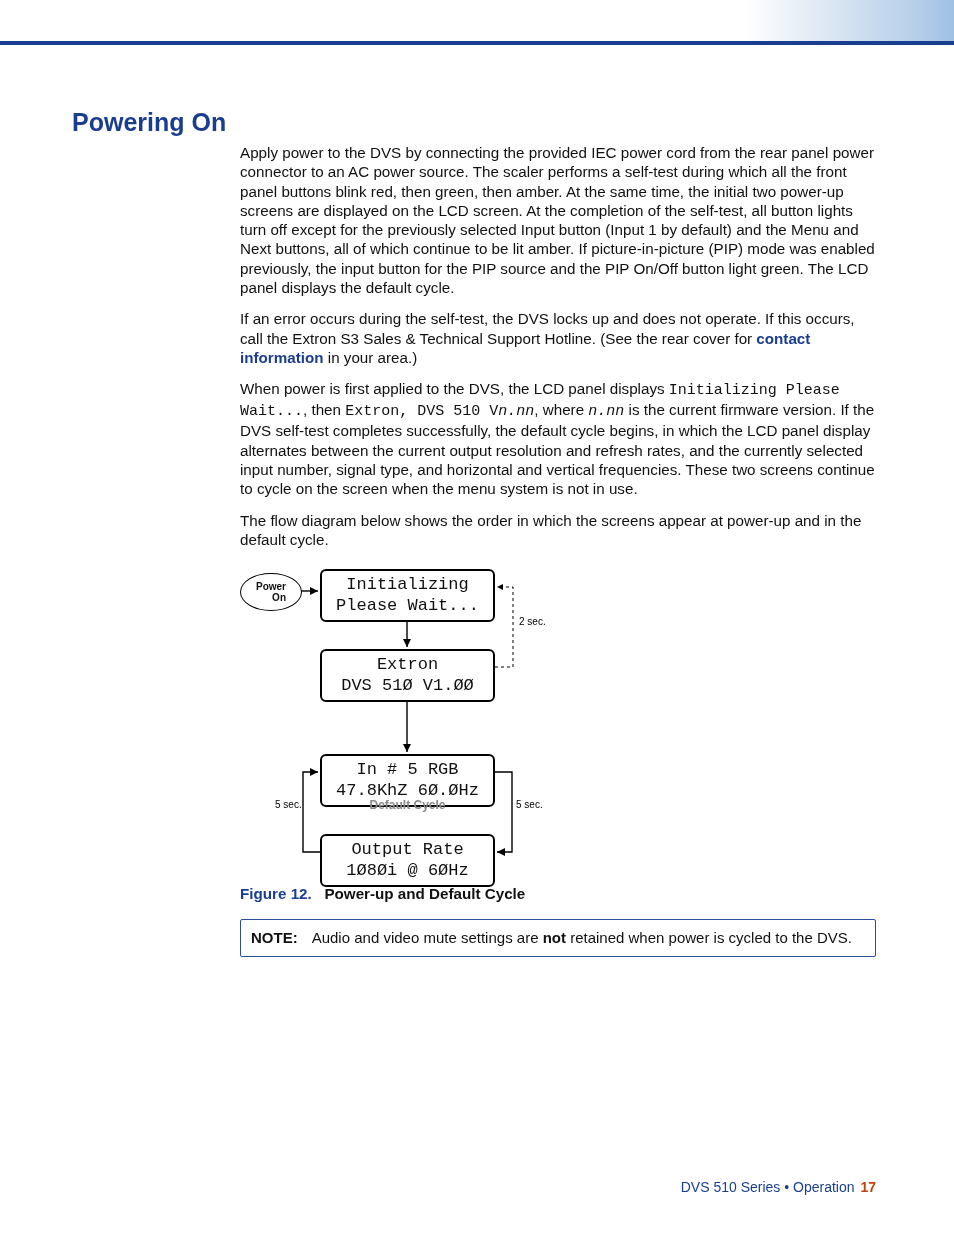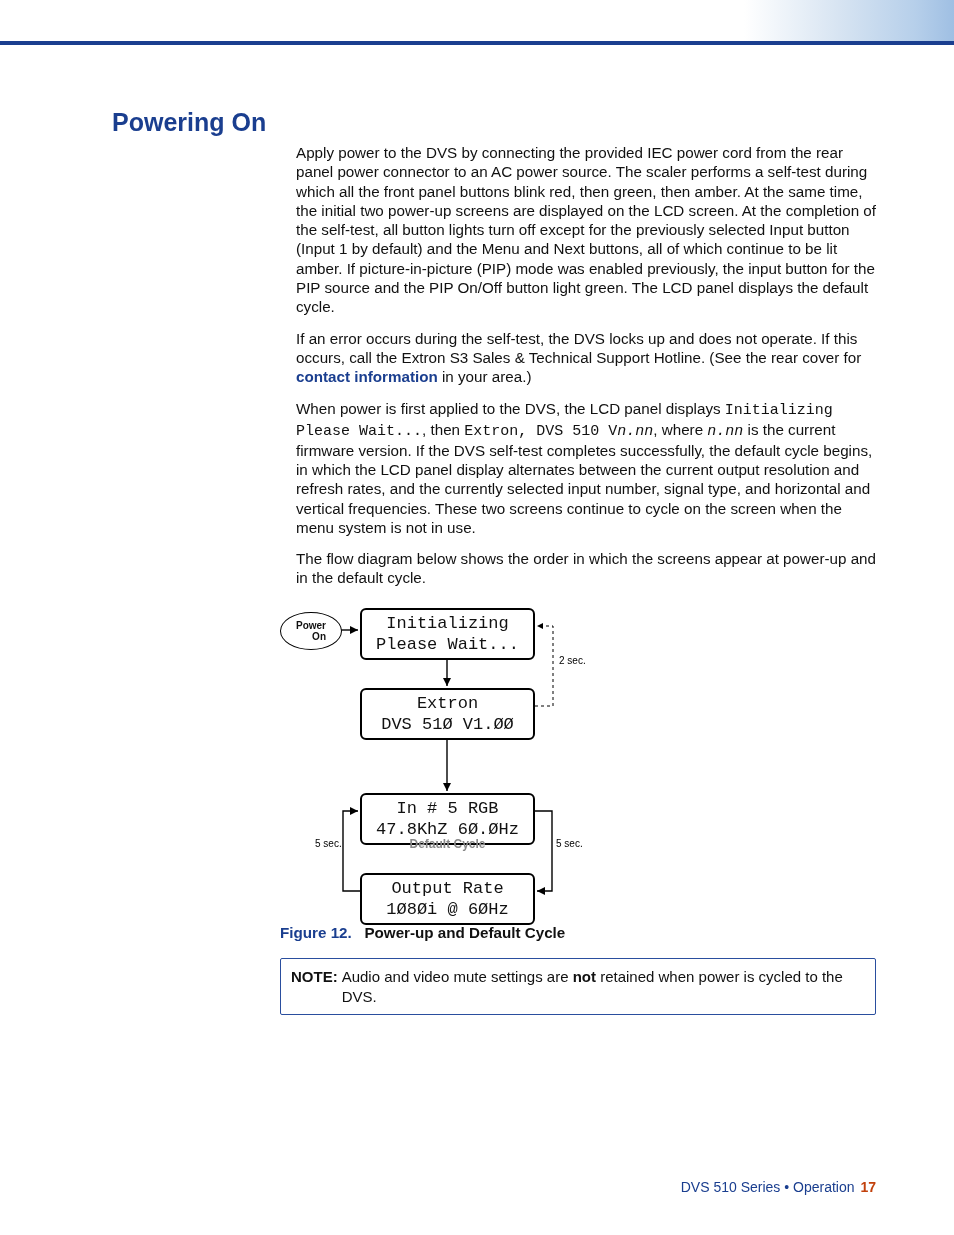--- a/index.html
+++ b/index.html
@@ -23,35 +23,35 @@
     content: "";
     position: absolute;
     left: 0; right: 0; bottom: 0;
     height: 4px;
     background: #1a3e8f;
   }
   .page {
     position: absolute;
     left: 0; right: 0; top: 45px; bottom: 0;
     box-sizing: border-box;
-    padding: 63px 78px 60px 112px;
+    padding: 63px 78px 60px 72px;
   }
   h1.section-title {
     color: #1a3e8f;
     font-weight: 800;
     font-size: 25px;
     margin: 0 0 6px 0;
   }
   .body {
     margin-left: 168px;
     font-size: 15.2px;
     line-height: 1.27;
     color: #111;
   }
-  .body p { margin: 0 0 12px 16px; }
+  .body p { margin: 0 0 12px 0; }
   .mono {
     font-family: "Consolas", "Menlo", "Courier New", monospace;
     font-size: 15px;
   }
   .mono-i { font-style: italic; }
   a.link { color: #1a3e8f; font-weight: 700; text-decoration: none; }
 
   
   .diagram {
     position: relative;
@@ -107,21 +107,21 @@
 
   .figure-caption { margin: 8px 0 16px 0; }
   .figure-caption .fig-no { color: #1a3e8f; font-weight: 800; }
   .figure-caption .fig-title { font-weight: 800; color: #111; }
 
   .notebox {
     border: 1px solid #2a4e9e;
     border-radius: 2px;
     padding: 8px 10px 8px 10px;
     display: flex;
-    gap: 4px;
+    gap: 14px;
     font-size: 15px;
     line-height: 1.3;
   }
   .notebox .note-label { font-weight: 800; white-space: nowrap; }
   .notebox .note-text b { font-weight: 800; }
 
   .footer {
     position: absolute;
     right: 78px;
     bottom: 40px;

